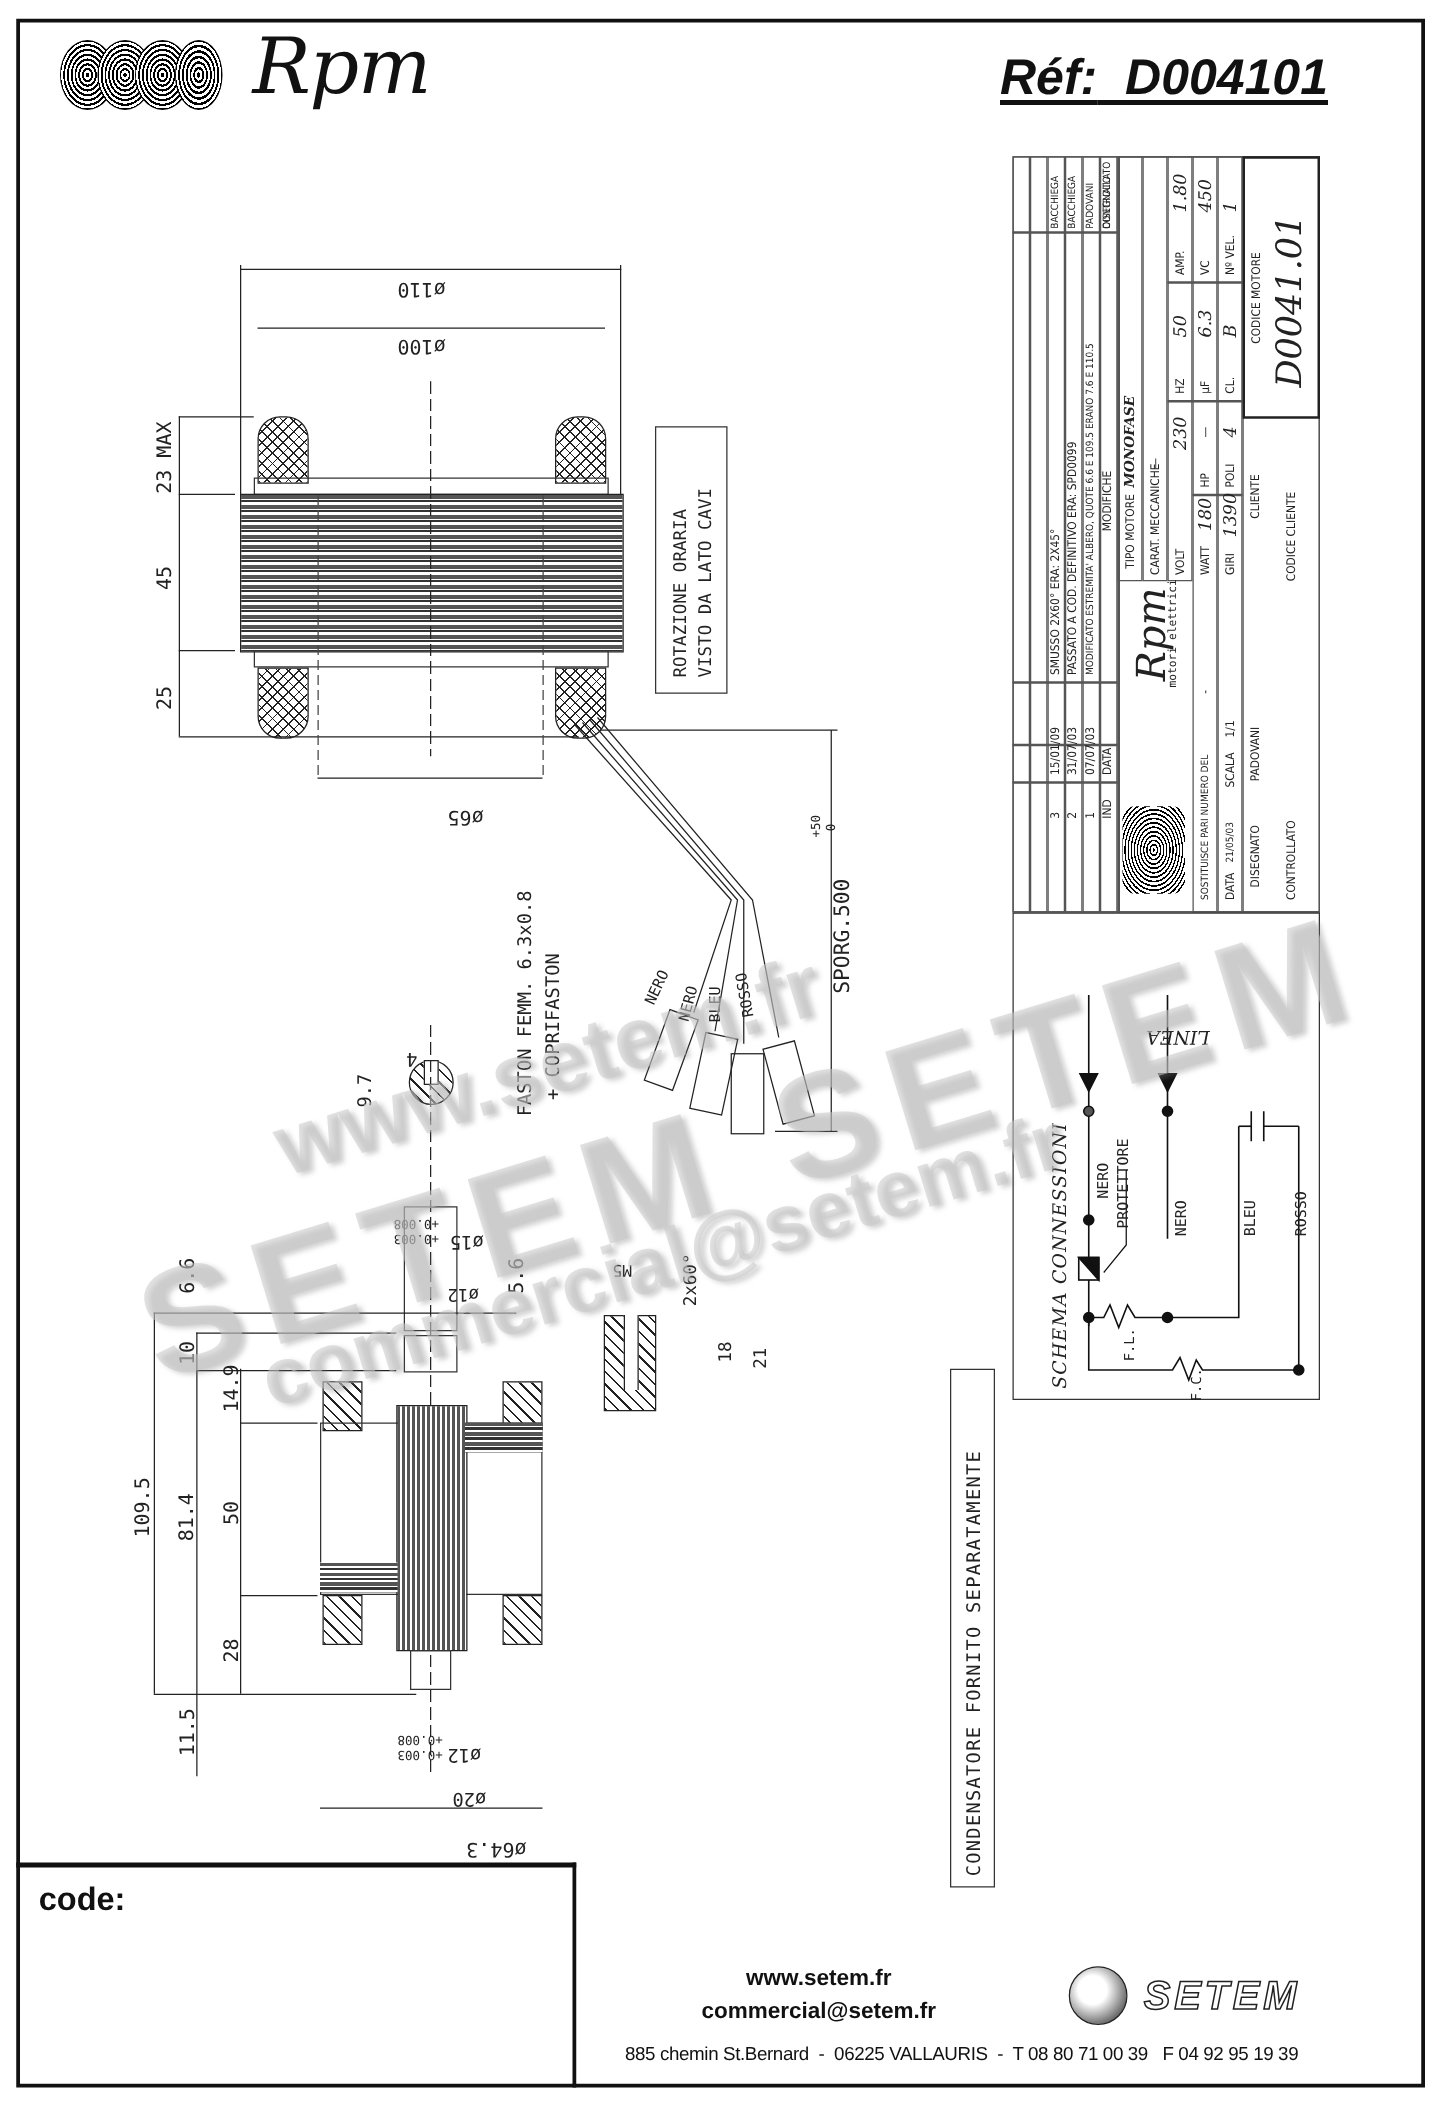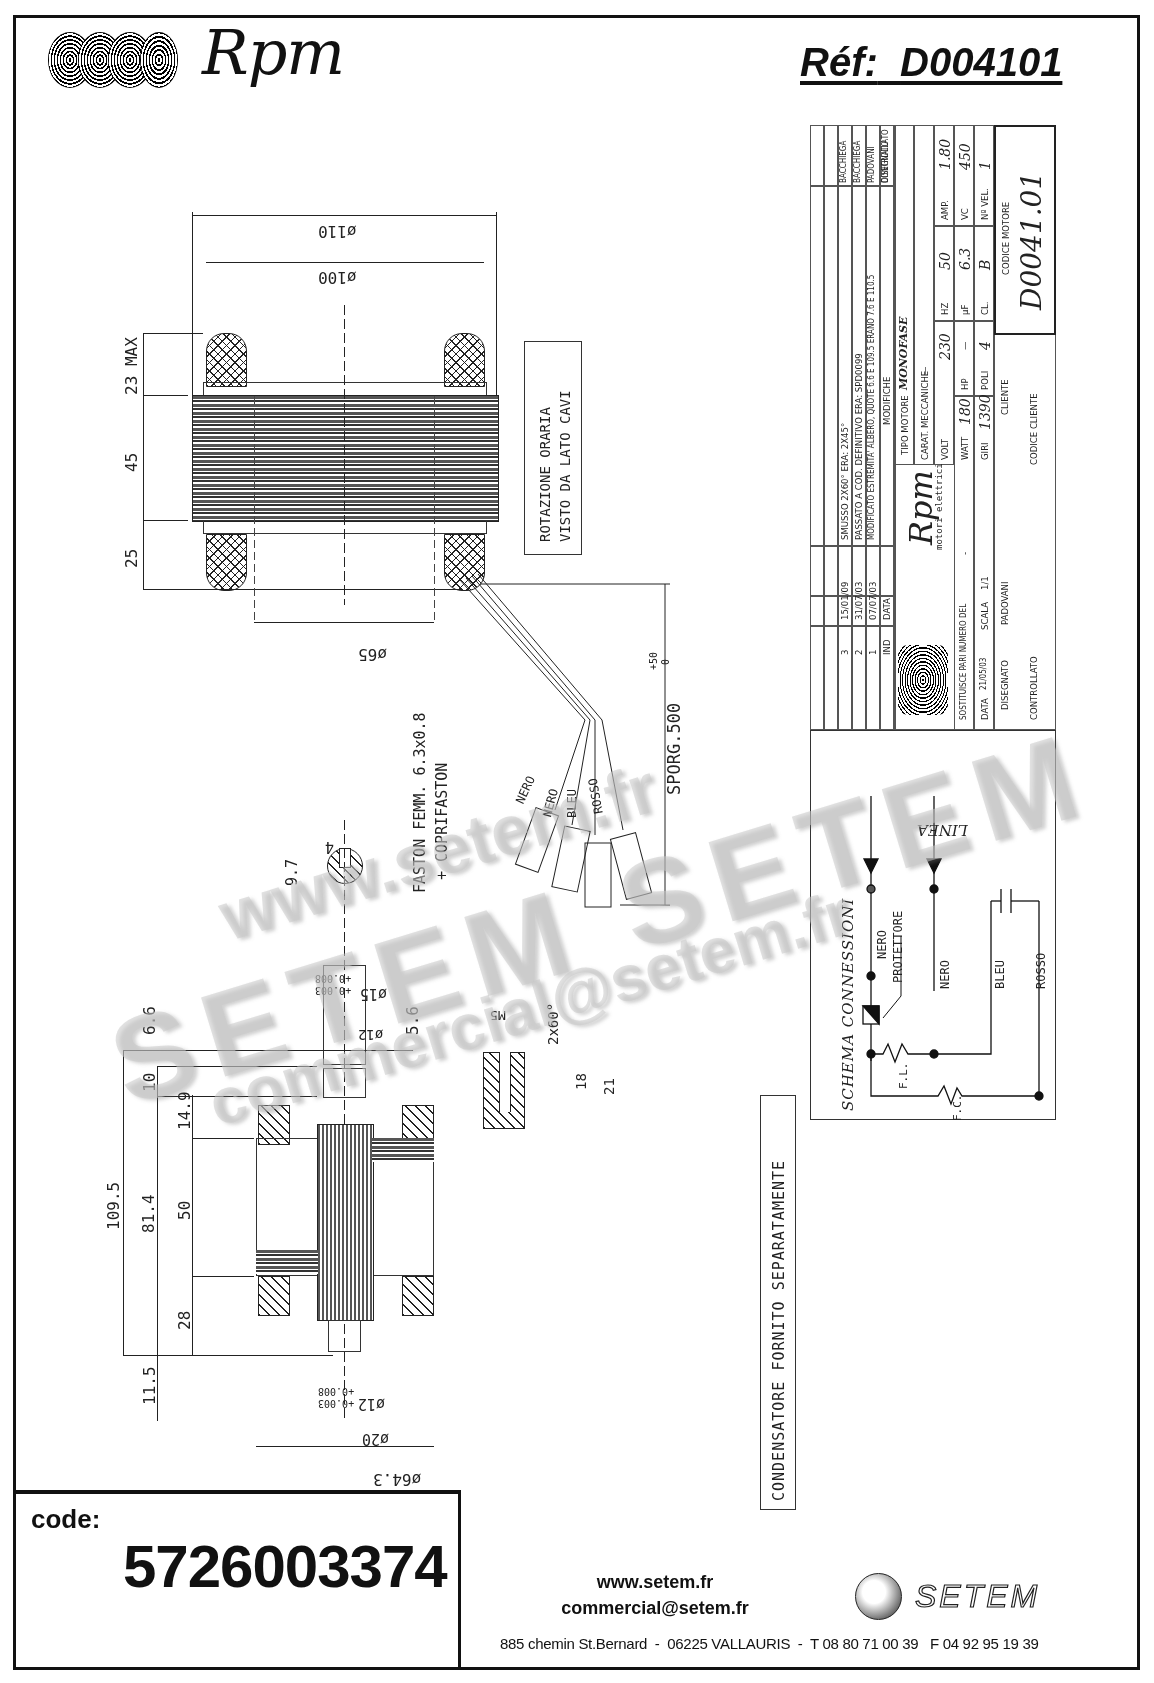--- a/index.html
+++ b/index.html
@@ -297,19 +297,18 @@
   <div class="dim rot-90" style="left:86px;top:358px;font-size:11px;">F.L.</div>
   <div class="dim rot-90" style="left:140px;top:390px;font-size:11px;">F.C.</div>
 </div>
 
 <div class="watermark" style="left:210px;top:880px;font-size:70px;transform:rotate(-17deg);">www.setem.fr</div>
 <div class="watermark" style="left:95px;top:1000px;font-size:120px;letter-spacing:14px;transform:rotate(-17deg);">SETEM SETEM</div>
 <div class="watermark" style="left:200px;top:1070px;font-size:64px;transform:rotate(-17deg);">commercial@setem.fr</div>
 
 <div class="code-box">
   <div class="abs" style="left:18px;top:10px;font-size:26px;font-weight:bold;">code:</div>
-  <div class="abs" style="left:110px;top:38px;font-size:60px;font-weight:bold;letter-spacing:-1px;">5726003374</div>
 </div>
 <div class="footer-txt" style="left:540px;top:1572px;width:230px;font-size:18px;font-weight:bold;">www.setem.fr</div>
 <div class="footer-txt" style="left:540px;top:1598px;width:230px;font-size:18px;font-weight:bold;">commercial@setem.fr</div>
 <div class="abs" style="left:500px;top:1635px;font-size:15px;white-space:pre;letter-spacing:-0.3px;">885 chemin St.Bernard  -  06225 VALLAURIS  -  T 08 80 71 00 39   F 04 92 95 19 39</div>
 <div class="abs" style="left:855px;top:1573px;width:45px;height:45px;border-radius:50%;background:radial-gradient(circle at 40% 40%,#fff 0 30%,#555 80%);border:1px solid #222;"></div>
-<div class="abs" style="left:915px;top:1578px;font-size:32px;font-weight:normal;font-style:italic;color:#fff;-webkit-text-stroke:1.2px #222;letter-spacing:3px;">SETEM</div>
+<div class="abs" style="left:915px;top:1578px;font-size:32px;font-weight:bold;font-style:italic;color:#fff;-webkit-text-stroke:1.2px #222;letter-spacing:3px;">SETEM</div>
 
 </body></html>

